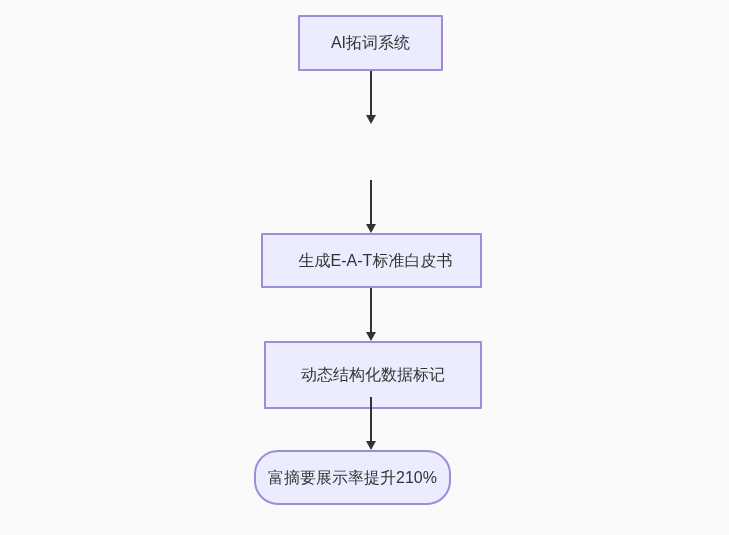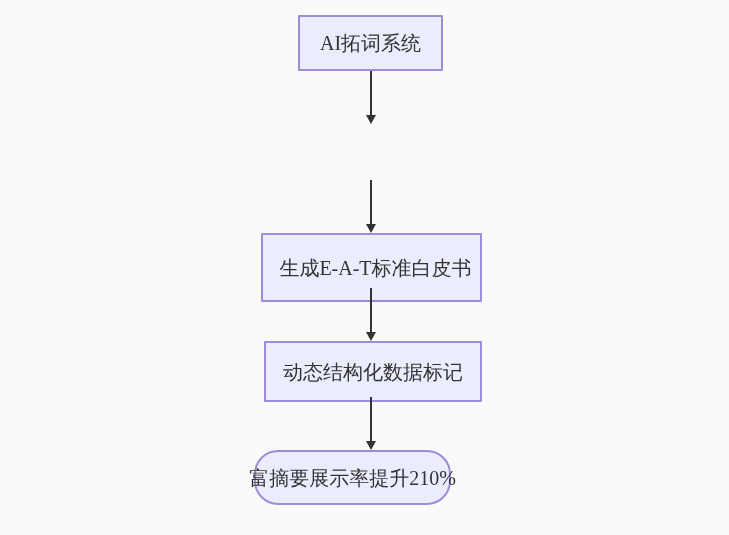--- a/index.html
+++ b/index.html
@@ -26,24 +26,23 @@
     box-sizing: border-box;
     background: var(--node-fill);
     border: 2px solid var(--node-border);
     border-radius: 1px;
     display: flex;
     align-items: center;
     justify-content: center;
   }
   .node-label {
     color: var(--text);
-    font-size: 20px;
+    font-size: 16px;
     line-height: 1;
     white-space: nowrap;
-    font-family: Liberation Serif, serif;
   }
   .edge { position: absolute; }
   .edge-line {
     position: absolute;
     left: 50%;
     transform: translateX(-50%);
     top: 0;
     bottom: 7px;
     width: 2px;
     background: var(--arrow);
@@ -73,30 +72,30 @@
     <div class="edge-line"></div>
     <div class="edge-head"></div>
   </div>
 
 
   <div class="edge" style="left: 365px; top: 180px; width: 12px; height: 53px;">
     <div class="edge-line"></div>
     <div class="edge-head"></div>
   </div>
 
-  <div class="node" style="left: 261px; top: 233px; width: 221px; height: 69px; padding-left: 8px;">
+  <div class="node" style="left: 261px; top: 233px; width: 221px; height: 55px; padding-left: 8px;">
     <span class="node-label">生成E-A-T标准白皮书</span>
   </div>
 
   <div class="edge" style="left: 365px; top: 288px; width: 12px; height: 53px;">
     <div class="edge-line"></div>
     <div class="edge-head"></div>
   </div>
 
-  <div class="node" style="left: 264px; top: 341px; width: 218px; height: 61px;">
+  <div class="node" style="left: 264px; top: 341px; width: 218px; height: 68px;">
     <span class="node-label">动态结构化数据标记</span>
   </div>
 
   <div class="edge" style="left: 365px; top: 397px; width: 12px; height: 53px;">
     <div class="edge-line"></div>
     <div class="edge-head"></div>
   </div>
 
   <div class="node" style="left: 254px; top: 450px; width: 197px; height: 55px; border-radius: 24px;">
     <span class="node-label">富摘要展示率提升210%</span>

